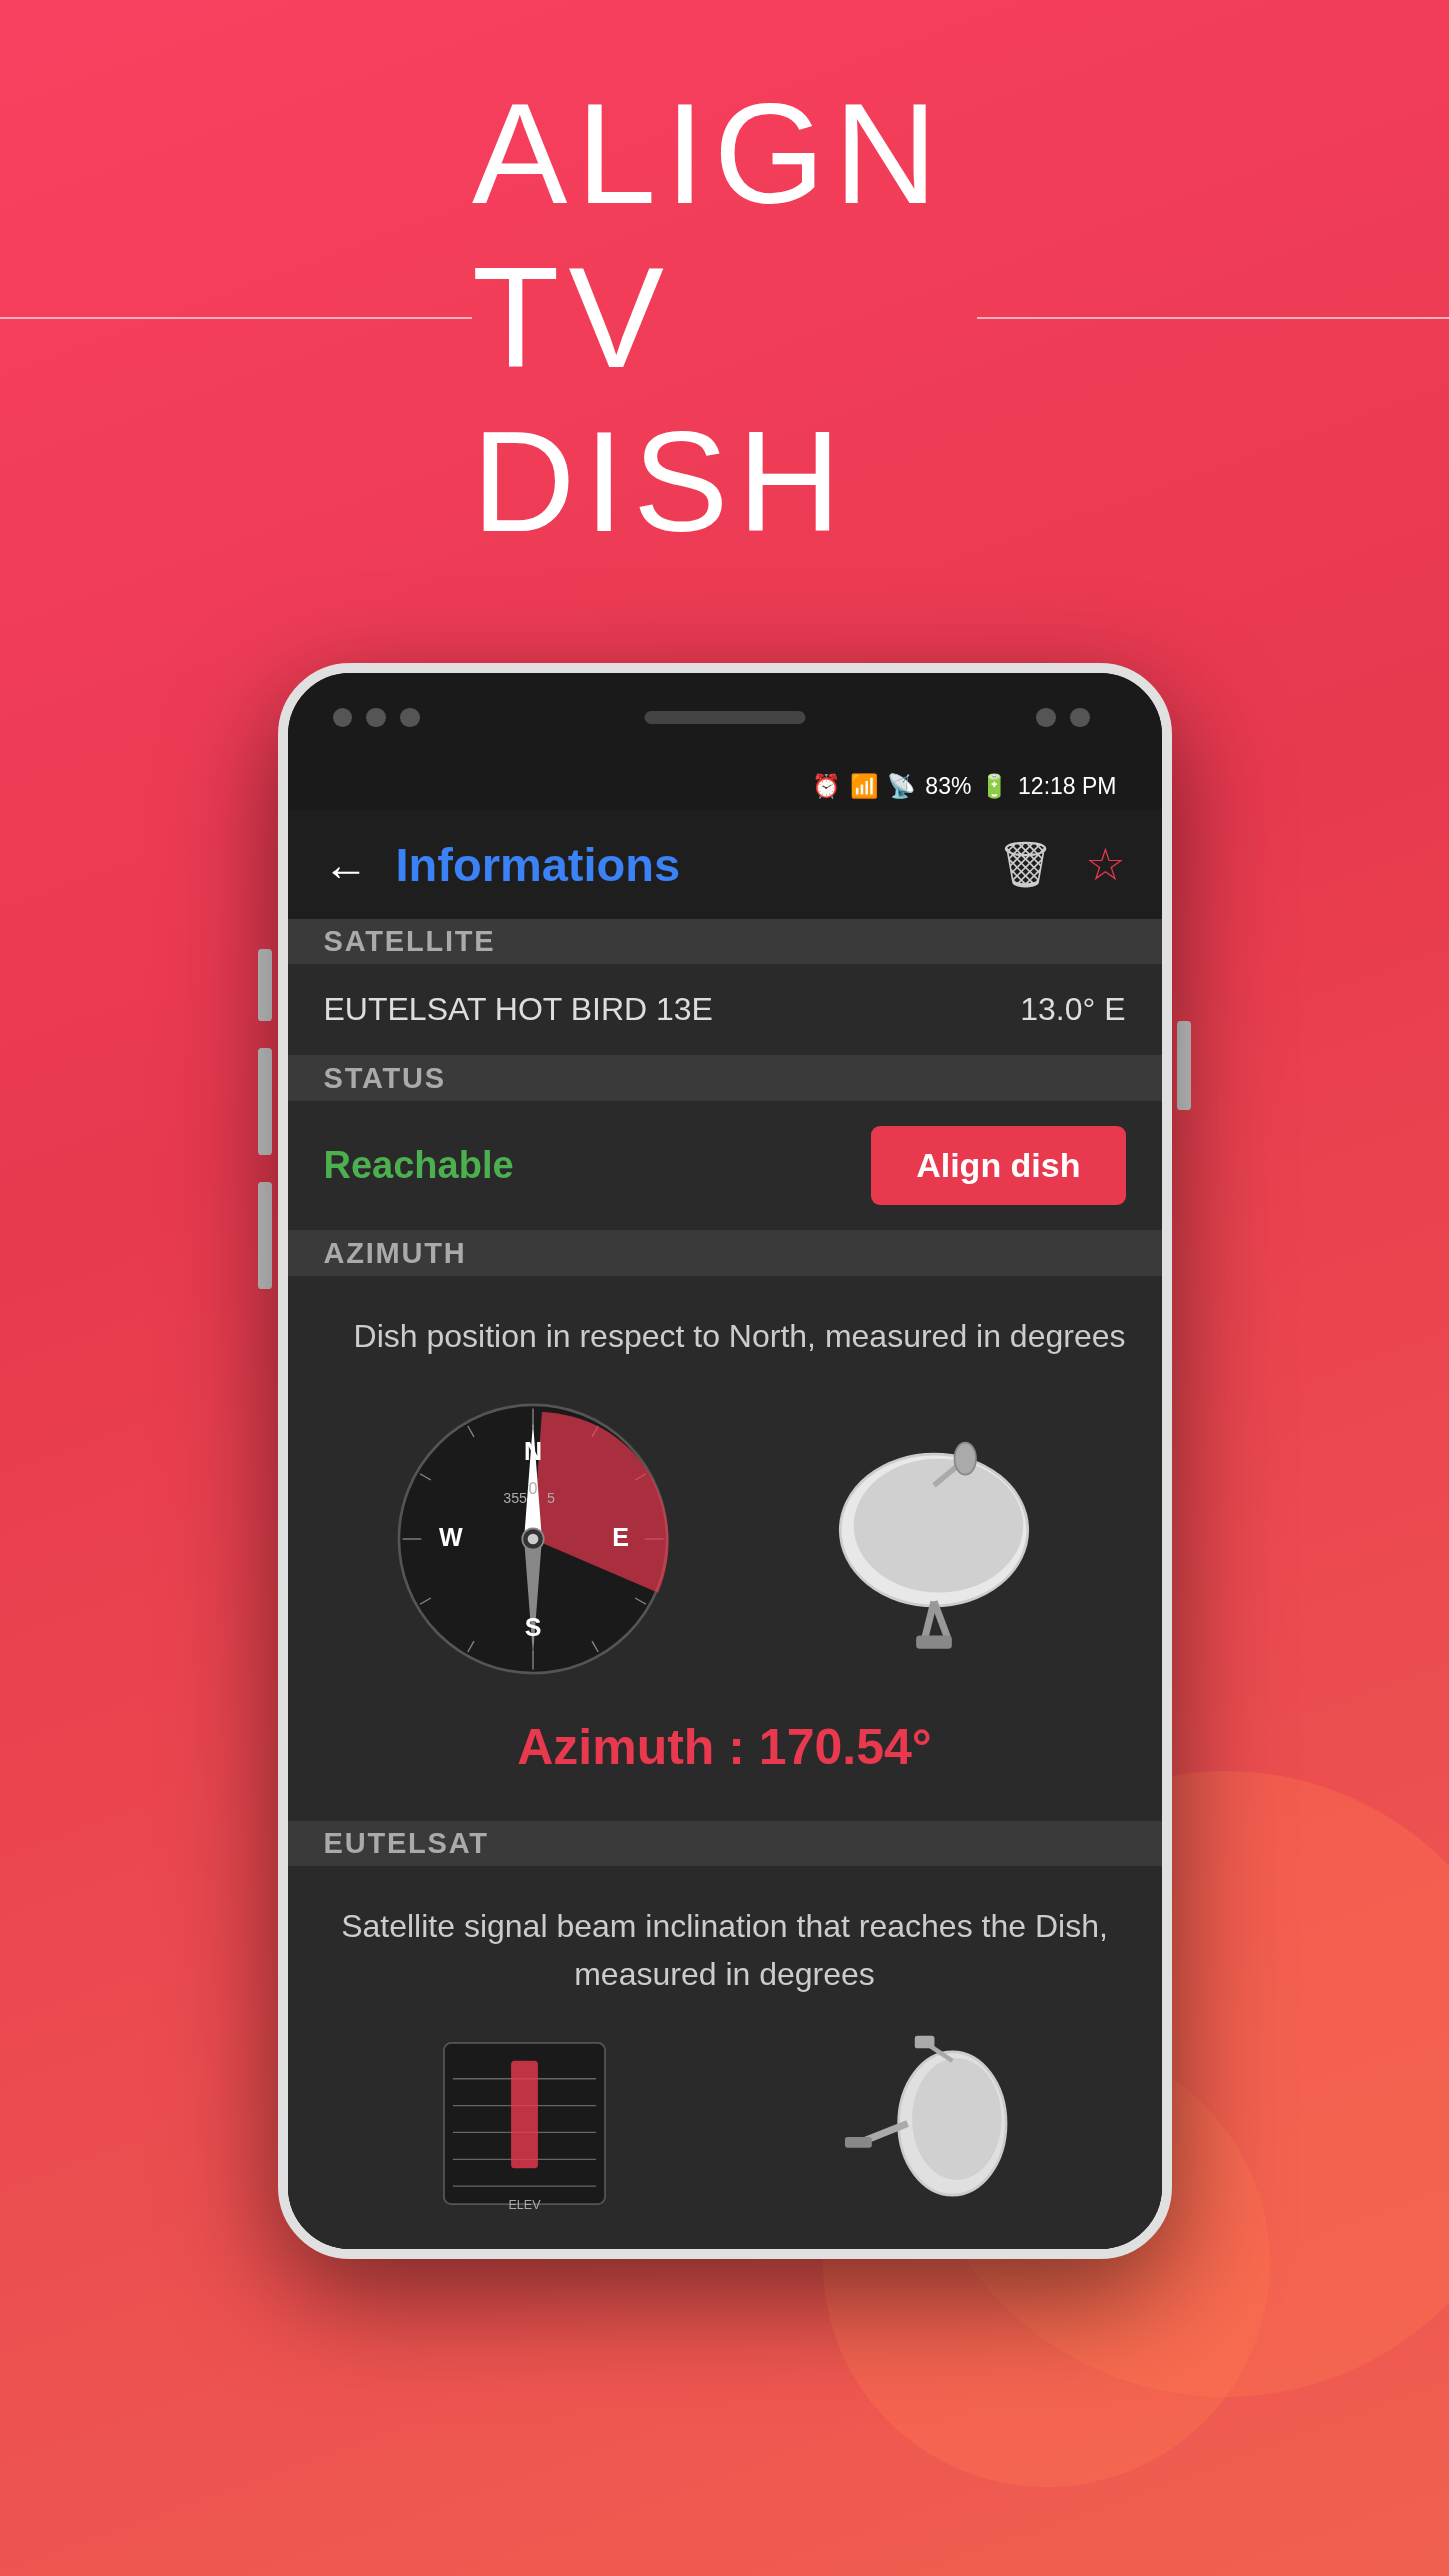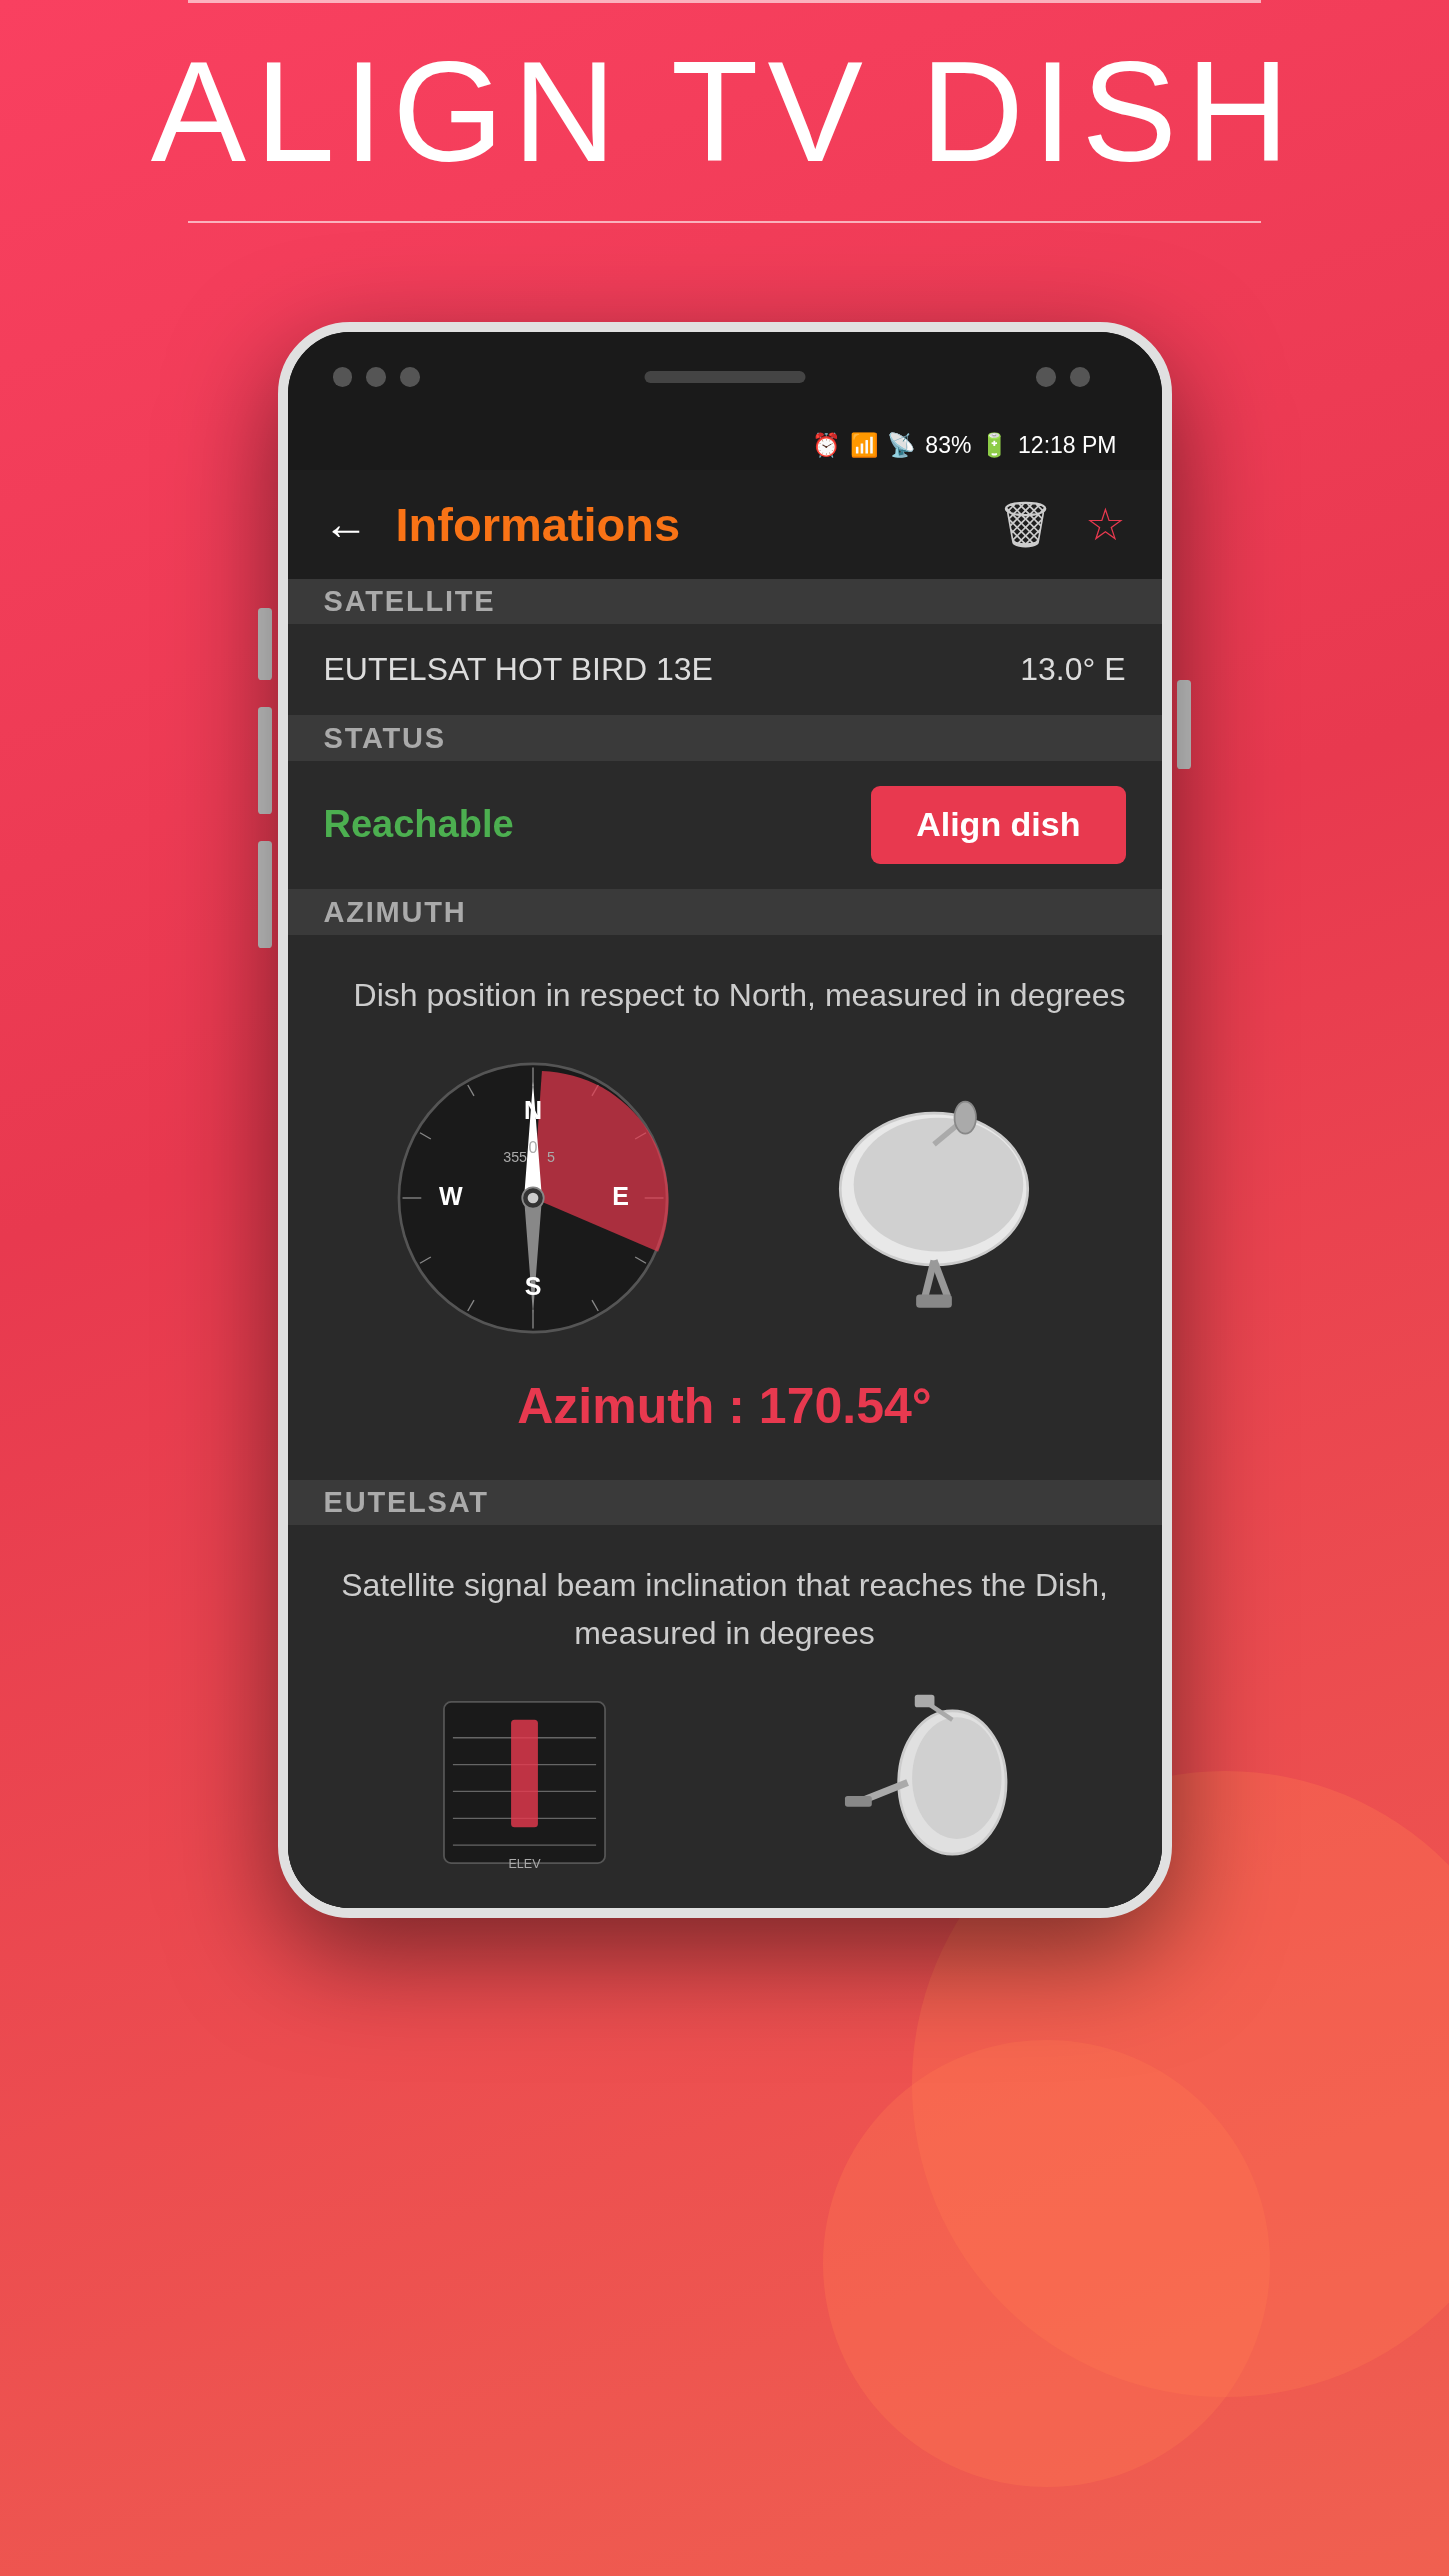--- a/index.html
+++ b/index.html
@@ -28,22 +28,23 @@
     }
     .bg-blob-2 {
       width: 447px; height: 447px;
       bottom: 89px; right: 179px;
     }
 
     
     .header-area {
       width: 100%;
       display: flex;
-      flex-direction: column;
-      align-items: center;
+      flex-direction: row;
+      align-items: center;
+      padding-top: 72px;
     }
 
     .header-line {
       width: 1073px;
       height: 2.7px;
       background: rgba(255,255,255,0.6);
       margin-bottom: 27px;
     }
 
     .header-title {
@@ -153,21 +154,21 @@
       justify-content: space-between;
     }
 
     .back-btn {
       color: white;
       font-size: 45px;
       cursor: pointer;
     }
 
     .top-bar-title {
-      color: #f97316;
+      color: #3b82f6;
       font-size: 47px;
       font-weight: bold;
       flex: 1;
       margin-left: 27px;
     }
 
     .top-bar-icons {
       display: flex;
       gap: 31px;
       align-items: center;

